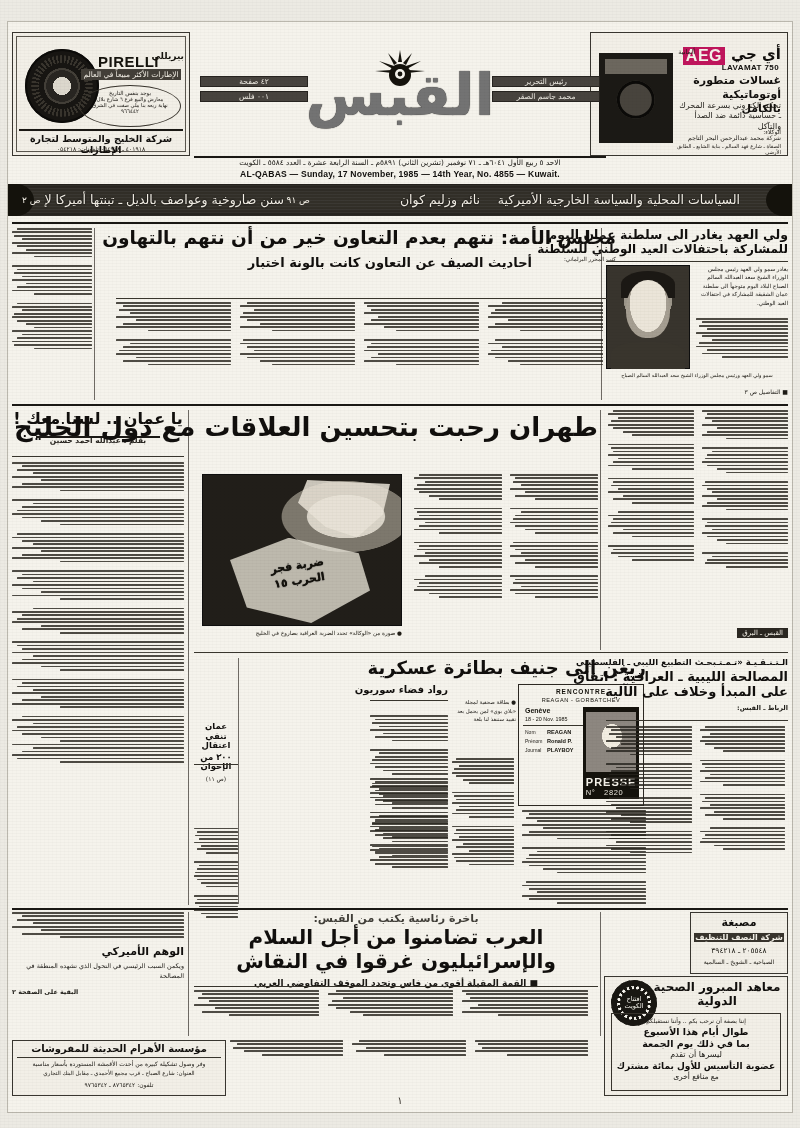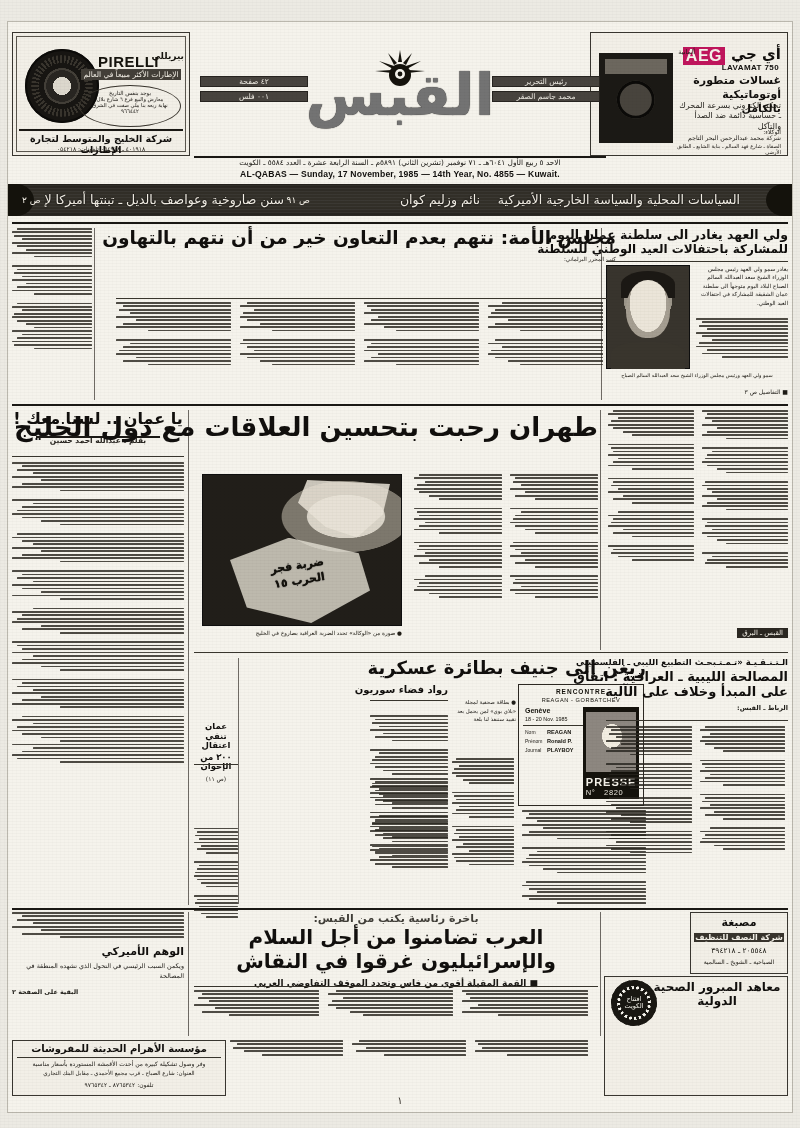--- a/index.html
+++ b/index.html
@@ -340,20 +340,21 @@
           <div class="ln s2"></div>
           <div class="ln s5"></div>
     </div>
     <div class="caption" style="position:absolute;left:0;top:144px;width:182px;font-size:5px;white-space:normal;text-align:center;">سمو ولي العهد ورئيس مجلس الوزراء الشيخ سعد العبدالله السالم الصباح</div>
     <div style="position:absolute;right:0;top:160px;font-size:6px;color:#201e19;">■ التفاصيل ص ٣</div>
   </div>
   <div class="vrule" style="right:190px;top:206px;height:172px;"></div>
 
   <div class="blk ar" style="left:108px;top:206px;width:500px;height:172px;">
     <div class="hl hl-sub" style="text-align:center;font-size:18.5px;">مجلس الأمة: نتهم بعدم التعاون خير من أن نتهم بالتهاون</div>
+    <div class="hl" style="text-align:right;font-size:13px;margin-top:7px;padding-right:84px;">أحاديث الصيف عن التعاون كانت بالونة اختبار</div>
     <div class="byline" style="position:absolute;right:0;top:28px;font-size:5.6px;">كتب المحرر البرلماني:</div>
     <div class="hrule" style="left:0;right:0;top:70px;"></div>
     <div style="position:absolute;left:0;right:0;top:74px;display:flex;gap:9px;flex-direction:row-reverse;">
       <div class="copy tiny" style="width:23%;">
         <div class="ln s1"></div>
             <div class="ln s2"></div>
             <div class="ln s4"></div>
             <div class="ln s3"></div>
             <div class="ln s1"></div>
         <div class="ln s6"></div>
@@ -1098,20 +1099,28 @@
     <div class="ar" style="position:absolute;left:3px;right:3px;top:20px;text-align:center;font-size:8px;font-weight:bold;background:#3a362f;color:#f2efe7;">شركة النصف للتنظيف</div>
     <div class="ar" style="position:absolute;left:0;right:0;top:33px;text-align:center;font-size:7.5px;color:#17150f;">٨٤٥٥٠٢ ـ ٨١٢٤٩٣</div>
     <div class="ar" style="position:absolute;left:0;right:0;top:45px;text-align:center;font-size:6px;color:#27241e;">الصباحية ـ الشويخ ـ السالمية</div>
   </div>
 
   <div class="ad-box" style="right:4px;top:954px;width:182px;height:118px;">
     <div class="ar" style="position:absolute;right:6px;left:48px;top:4px;text-align:center;font-size:12px;font-weight:bold;line-height:1.15;color:#141210;">معاهد المبرور الصحية الدولية</div>
     <div class="starburst" style="left:6px;top:3px;">
       <span class="ar">افتتاح الكويت</span>
     </div>
+    <div style="position:absolute;left:6px;right:6px;top:36px;bottom:4px;border:1px solid #3a362f;padding:3px 4px;">
+      <div class="ar" style="font-size:6px;text-align:center;color:#201e19;">إننا بصفة أن نرحب بكم .. وأننا نستقبلكم</div>
+      <div class="ar" style="font-size:9.5px;text-align:center;font-weight:bold;margin-top:2px;color:#141210;">طوال أيام هذا الأسبوع</div>
+      <div class="ar" style="font-size:9.5px;text-align:center;font-weight:bold;margin-top:1px;color:#141210;">بما في ذلك يوم الجمعة</div>
+      <div class="ar" style="font-size:8px;text-align:center;margin-top:1px;color:#1c1a16;">ليسرها أن تقدم</div>
+      <div class="ar" style="font-size:9px;text-align:center;font-weight:bold;margin-top:2px;color:#141210;">عضوية التأسيس للأول بمائة مشترك</div>
+      <div class="ar" style="font-size:7.5px;text-align:center;margin-top:1px;color:#1c1a16;">مع منافع أخرى</div>
+    </div>
   </div>
 
   <div class="ad-box" style="left:4px;top:1018px;width:212px;height:54px;">
     <div class="ar" style="position:absolute;left:4px;right:4px;top:2px;text-align:center;font-size:10px;font-weight:bold;color:#141210;">مؤسسة الأهرام الحديثة للمفروشات</div>
     <div class="hrule" style="left:4px;right:4px;top:16px;"></div>
     <div class="ar" style="position:absolute;left:4px;right:4px;top:19px;text-align:center;font-size:6px;color:#201e19;">وفر وصول تشكيلة كبيرة من أحدث الأقمشة المستوردة بأسعار مناسبة</div>
     <div class="ar" style="position:absolute;left:4px;right:4px;top:29px;text-align:center;font-size:5.6px;color:#27241e;">العنوان: شارع الصباح ـ قرب مجمع الأحمدي ـ مقابل البنك التجاري</div>
     <div class="ar" style="position:absolute;left:4px;right:4px;top:40px;text-align:center;font-size:6px;color:#27241e;">تلفون: ٢٤٣٥٦٧٨ ـ ٢٤٣٥٦٧٩</div>
   </div>
 

